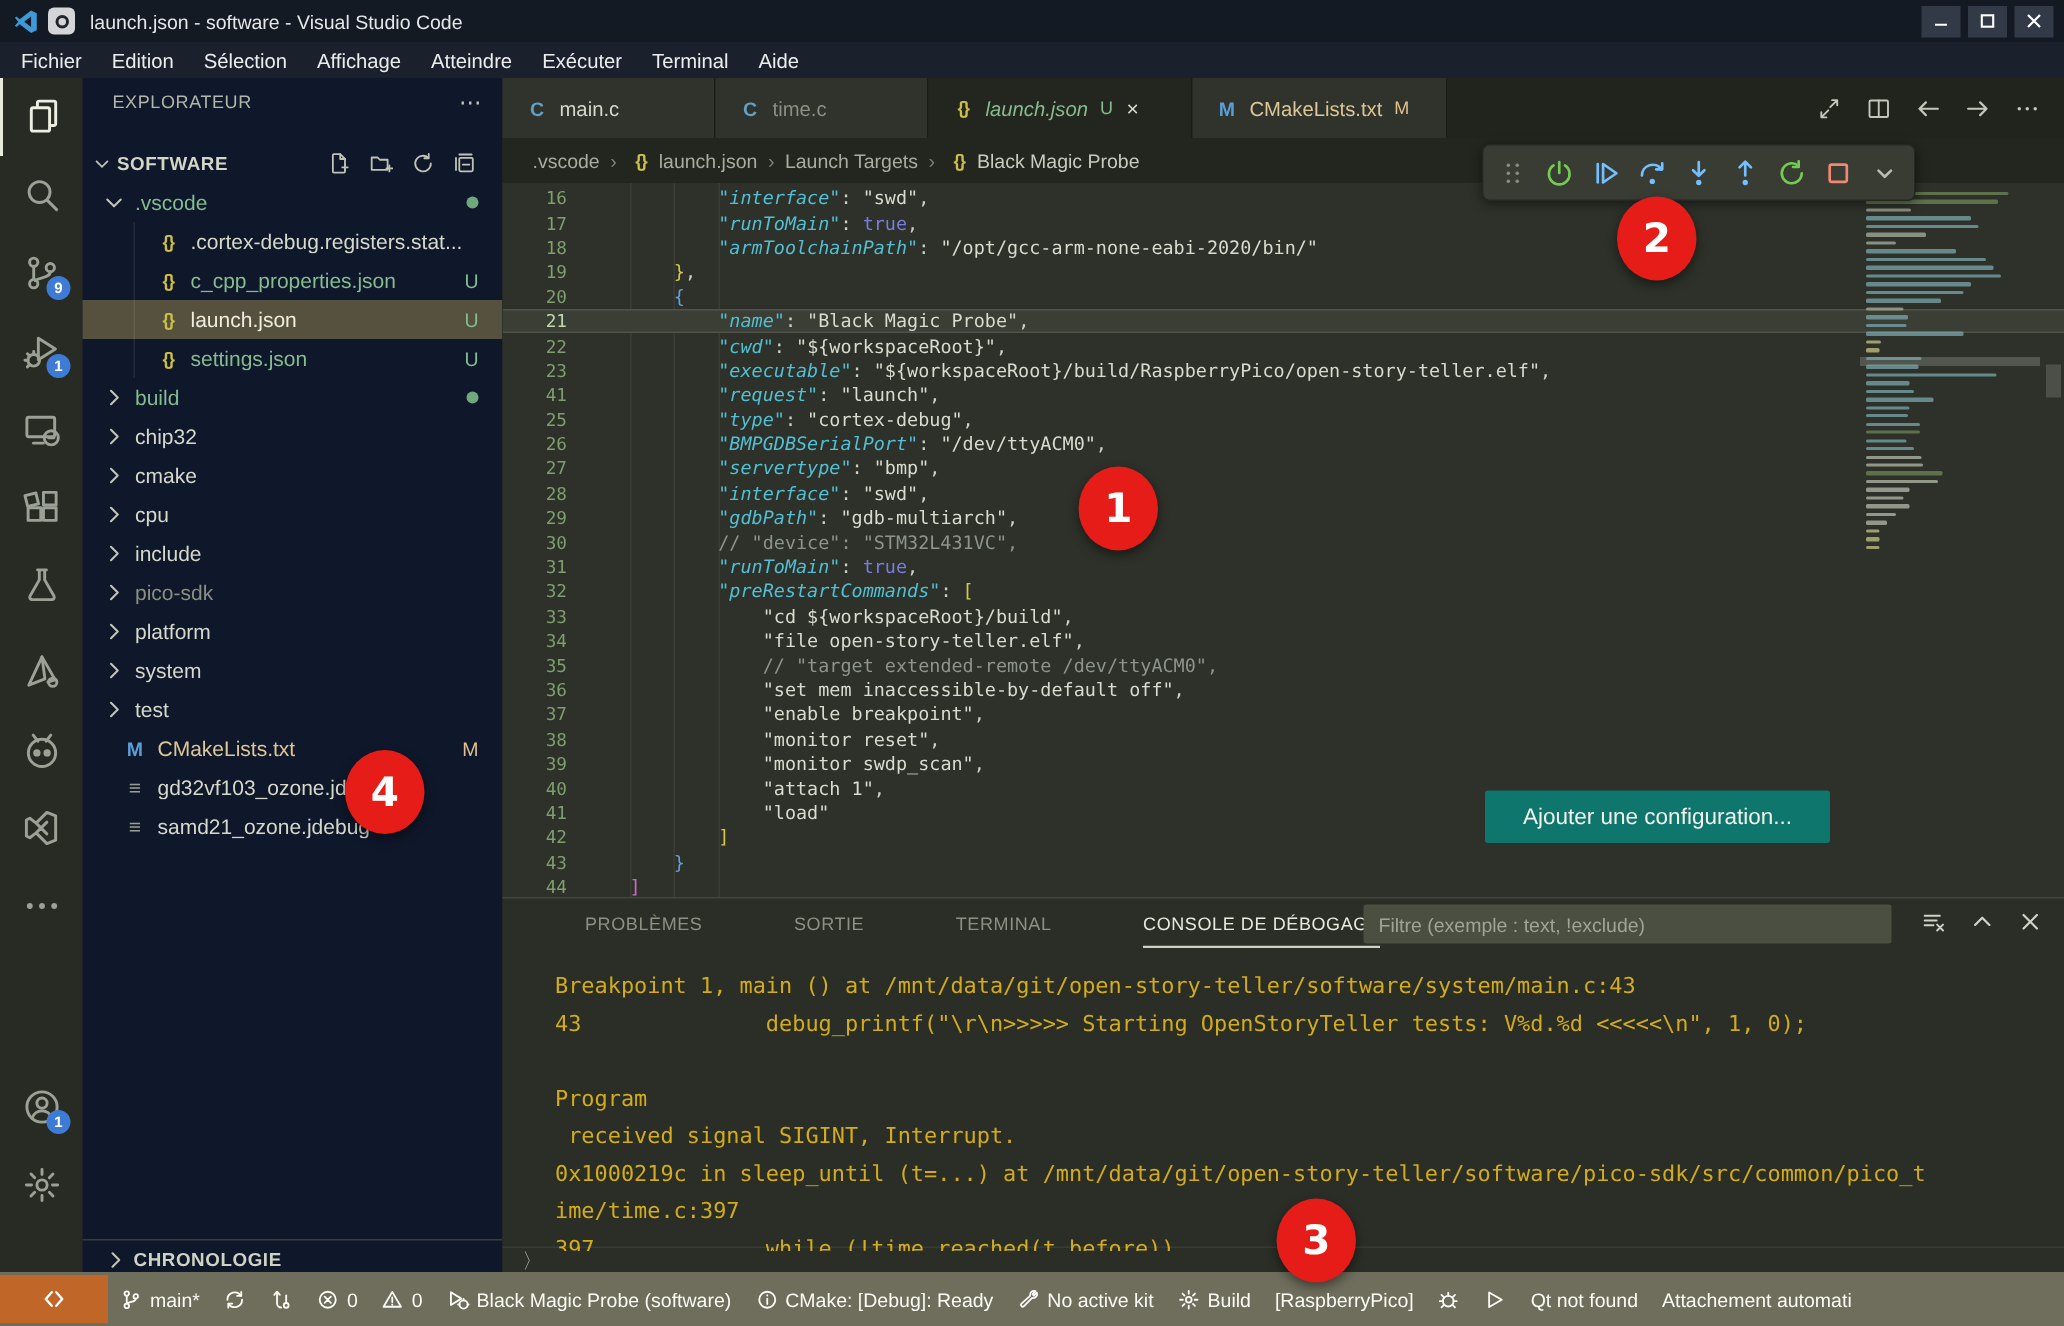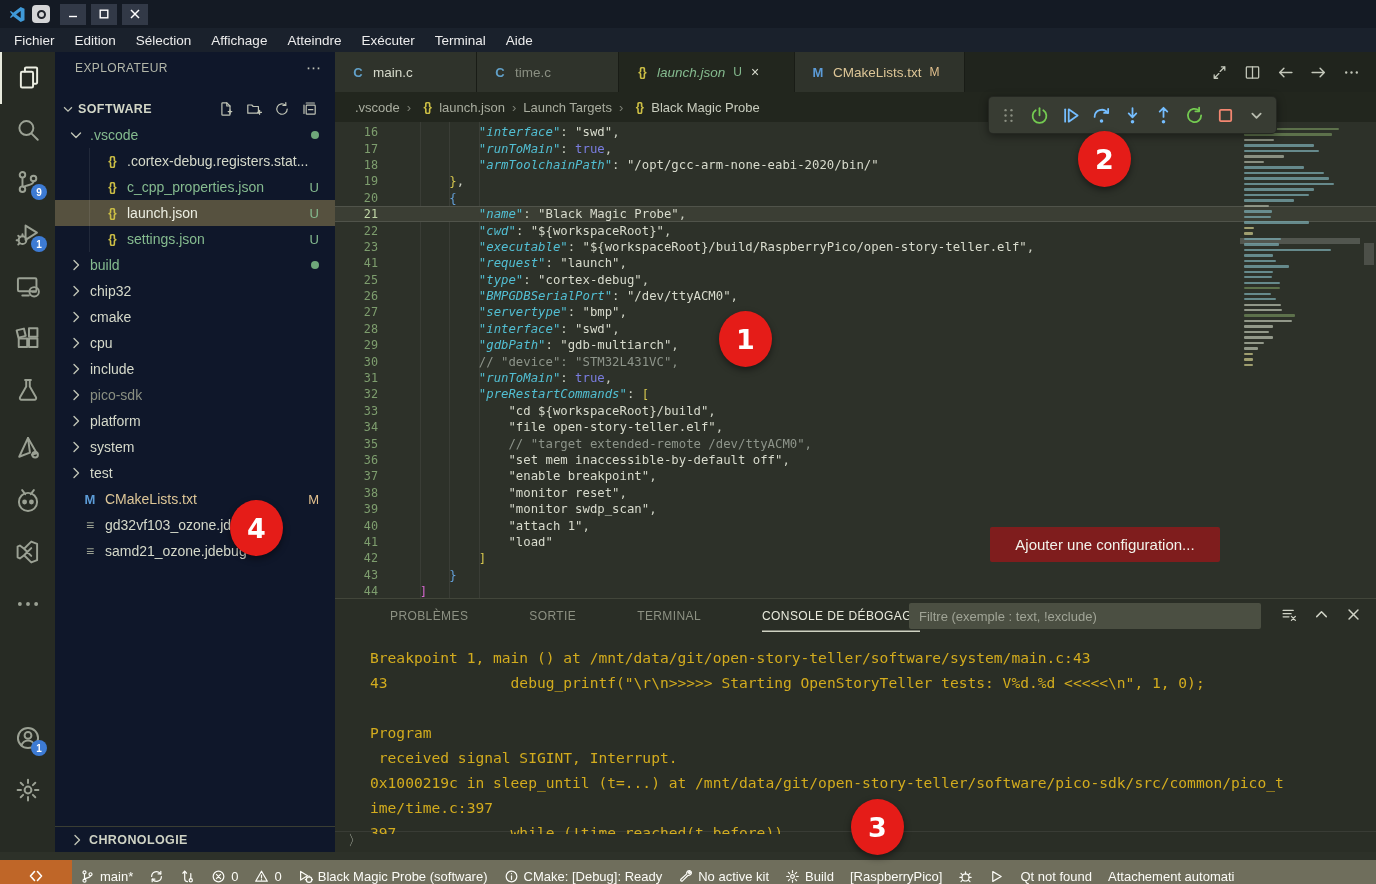--- a/index.html
+++ b/index.html
@@ -123,21 +123,21 @@
 
   
   .debug-toolbar { position:absolute; left:988px; top:96px; height:38px; background:#383c33;
     border:1px solid #00000055; border-radius:5px; box-shadow:0 2px 8px rgba(0,0,0,.45);
     display:flex; align-items:center; padding:0 6px; gap:4px; z-index:30; }
   .dbtn { width:27px; height:28px; display:flex; align-items:center; justify-content:center; }
   .dbtn svg { width:19px; height:19px; }
   .dc-grip { color:#8a8e81; } .dc-green { color:#74cb51; } .dc-blue { color:#75beff; }
   .dc-red { color:#f48771; } .dc-gray { color:#b9bdb0; }
 
-  .add-config { position:absolute; left:990px; top:527px; width:230px; height:35px; background:#7f1d1d;
+  .add-config { position:absolute; left:990px; top:527px; width:230px; height:35px; background:#0f766e;
     border:none; color:#f2f2ea; font-size:15px; font-family:"Liberation Sans",sans-serif;
     border-radius:2px; z-index:20; }
 
   
   .panel { height:254px; flex:none; background:#2a2e26; border-top:1px solid #42463a; position:relative; }
   .panel-tabs { height:33px; display:flex; align-items:center; padding-left:24px; gap:30px;
     font-size:12px; letter-spacing:.4px; color:#8d9183; }
   .ptab { height:33px; display:flex; align-items:center;margin-left:31px; }
   .ptab.active { color:#e8eadc; box-shadow:0 -1.5px 0 #cfd2c2 inset; }
   .filter { position:absolute; top:4px; right:115px; width:352px; height:26px; background:#4b4f42;
@@ -147,22 +147,22 @@
   .panel-actions { position:absolute; top:7px; right:14px; display:flex; gap:15px; color:#d0d3c6; }
   .panel-actions .ic svg { width:17px; height:17px; }
   .console { position:absolute; top:33px; left:0; right:0; bottom:18px; margin:0; padding:13px 0 0 35px;
     font-family:"DejaVu Sans Mono",monospace; font-size:14.6px; line-height:25px; color:#d3ac1e;
     overflow:hidden; }
   .prompt { position:absolute; bottom:2px; left:13px; height:18px; color:#9fa497;
     font-family:"DejaVu Sans Mono",monospace; font-size:14px; }
   .prompt-line { position:absolute; bottom:20px; left:0; right:0; border-top:1px solid #ffffff12; }
 
   
-  .statusbar { position:absolute; bottom:0; left:0; right:0; height:24px; background:#6f6e5c;
-    display:flex; color:#fbfbf6; font-size:13px; overflow:hidden; }
+  .statusbar { position:absolute; bottom:0; left:0; right:0; height:36px; background:#6f6e5c;
+    display:flex; align-items:center; color:#fbfbf6; font-size:13px; overflow:hidden; }
   .remote { width:72px; height:32px; background:#bf6628; display:flex; align-items:center;
     justify-content:center; flex:none; }
   .remote svg { width:16px; height:16px; }
   .sb-items { display:flex; align-items:center; height:32px; white-space:nowrap; }
   .sb-item { display:flex; align-items:center; gap:5px; padding:0 8px; height:32px; }
   .sb-item .ic svg { width:15px; height:15px; }
 
   
   .ann { position:absolute; width:53px; height:56px; border-radius:50%; background:#e51c18;
     color:#fff; font-weight:bold; font-size:27px; display:flex; align-items:center; justify-content:center;
@@ -174,20 +174,21 @@
 <div class="titlebar">
   <span class="ic tb-logo">
     <svg width="17" height="17" viewBox="0 0 16 16">
         <path fill="#3f99d8" d="M11 1 14.6 2.7v10.6L11 15 3.9 9.6 1.8 11.3.9 10.5 3 8 .9 5.5l.9-.8 2.1 1.7L11 1z"></path>
         <path fill="#141a24" d="M11 4.7 6.7 8 11 11.3z"></path>
       </svg>
   </span>
   <span class="tb-appicon">
       <i></i>
     </span>
+  <span class="tb-title">launch.json - software - Visual Studio Code</span>
   <span class="tb-controls">
     <span class="tb-btn">
         <svg width="10" height="10" viewBox="0 0 10 10" stroke="#fff" stroke-width="1.4">
           <path d="M1 7.5h8"></path>
         </svg>
       </span>
     <span class="tb-btn">
         <svg width="10" height="10" viewBox="0 0 10 10" fill="none" stroke="#fff" stroke-width="1.4">
           <rect x="1.2" y="1.2" width="7.6" height="7.6"></rect>
         </svg>

